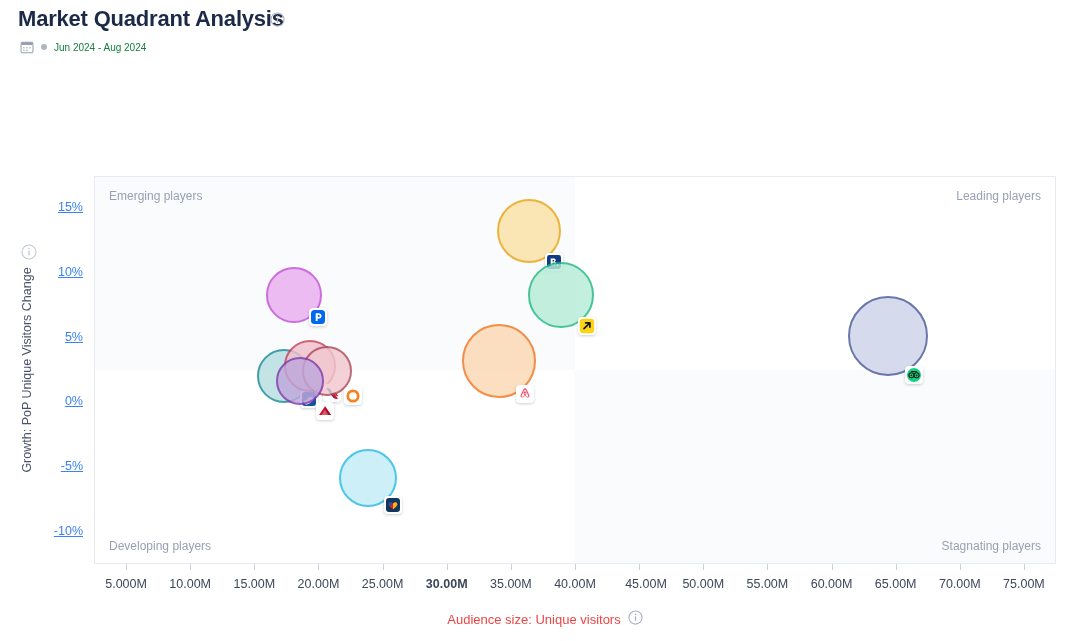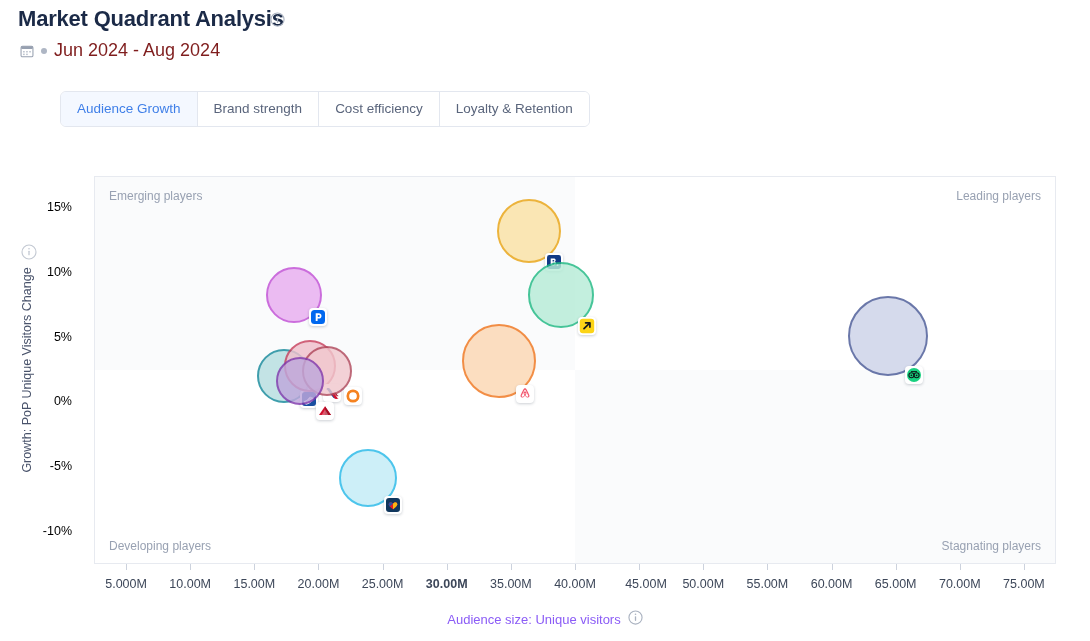--- a/index.html
+++ b/index.html
@@ -23,21 +23,21 @@
   }
   .subrow {
     position: absolute; left: 20px; top: 40px;
     display: flex; align-items: center; gap: 7px;
   }
   .cal-icon { width: 14px; height: 14px; display: block; }
   .dot-sep {
     width: 6px; height: 6px; border-radius: 50%;
     background: #aeb6c4; display: block;
   }
-  .date-range { font-size: 18px; color: #7f1d1d; }
+  .date-range { font-size: 10px; color: #15803d; }
 
   
   .tabs {
     position: absolute; left: 60px; top: 91px;
     display: flex; border: 1px solid #e3e7ef;
     border-radius: 6px; overflow: hidden; background: #fff;
   }
   .tab {
     padding: 9px 16px 10px 16px;
     font-size: 13.5px; color: #5a657c;
@@ -100,22 +100,22 @@
     position: absolute; width: 18px; height: 18px;
     background: #ffffff; border-radius: 4px;
     box-shadow: 0 1px 3px rgba(25,35,60,0.22);
     display: flex; align-items: center; justify-content: center;
     overflow: hidden;
   }
   .badge svg { display: block; }
 
   
   .ytick {
-    position: absolute; right: 16px; width: 64px;
-    text-align: right; font-size: 12.5px; color: #000000;
+    position: absolute; right: 5px; width: 64px;
+    text-align: right; font-size: 12.5px; color: #3b82f6; text-decoration: underline;
   }
   .ytick-wrap { position: absolute; left: 0; top: 176px; width: 88px; height: 388px; }
   .ylabel {
     position: absolute; left: 16px; top: 176px;
     height: 388px; width: 22px;
     display: flex; align-items: center; justify-content: center;
   }
   .ylabel span {
     transform: rotate(-90deg); white-space: nowrap;
     font-size: 12.5px; color: #49536b;
@@ -130,21 +130,21 @@
     color: #3d4759; transform: translateX(-50%); white-space: nowrap;
   }
   .xtick-mark {
     position: absolute; top: 0; width: 1px; height: 6px;
     background: #ccd2dd;
   }
   .xaxis-title {
     position: absolute; left: 0; top: 610px; width: 1090px;
     display: flex; align-items: center; justify-content: center; gap: 7px;
   }
-  .xaxis-title .txt { font-size: 13px; color: #8b5cf6; }
+  .xaxis-title .txt { font-size: 13px; color: #ef4444; }
 </style>
 </head>
 <body>
 
 <div id="root">
 
   <div class="page-title">Market Quadrant Analysis</div>
   <span class="title-info">
     <svg width="15" height="15" viewBox="0 0 16 16">
         <circle cx="8" cy="8" r="7" fill="none" stroke="#aab2c0" stroke-width="1.2"></circle>
@@ -162,26 +162,20 @@
         <rect x="7.1" y="8" width="1.7" height="1.7" fill="#b6bdc9"></rect>
         <rect x="10.6" y="8" width="1.7" height="1.7" fill="#b6bdc9"></rect>
         <rect x="3.6" y="11" width="1.7" height="1.7" fill="#b6bdc9"></rect>
         <rect x="7.1" y="11" width="1.7" height="1.7" fill="#b6bdc9"></rect>
       </svg>
     </span>
     <span class="dot-sep"></span>
     <span class="date-range">Jun 2024 - Aug 2024</span>
   </div>
 
-  <div class="tabs" id="tabs">
-      <div class="tab active">Audience Growth</div>
-      <div class="tab">Brand strength</div>
-      <div class="tab">Cost efficiency</div>
-      <div class="tab">Loyalty &amp; Retention</div>
-    </div>
 
 
   <div class="ylabel">
     <span>Growth: PoP Unique Visitors Change</span>
   </div>
   <span class="yaxis-info">
     <svg width="16" height="16" viewBox="0 0 16 16">
         <circle cx="8" cy="8" r="7" fill="none" stroke="#c2c8d2" stroke-width="1.1"></circle>
         <circle cx="8" cy="4.8" r="0.8" fill="#c2c8d2"></circle>
         <rect x="7.35" y="6.7" width="1.3" height="4.6" rx="0.6" fill="#c2c8d2"></rect>

